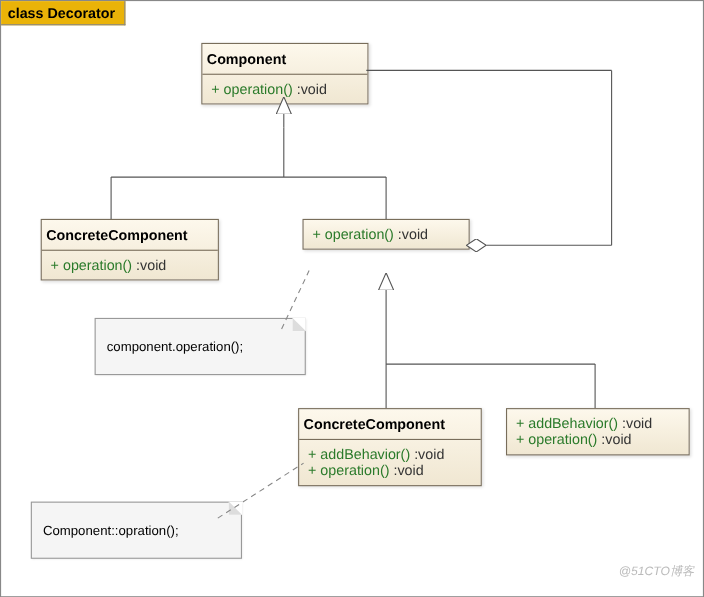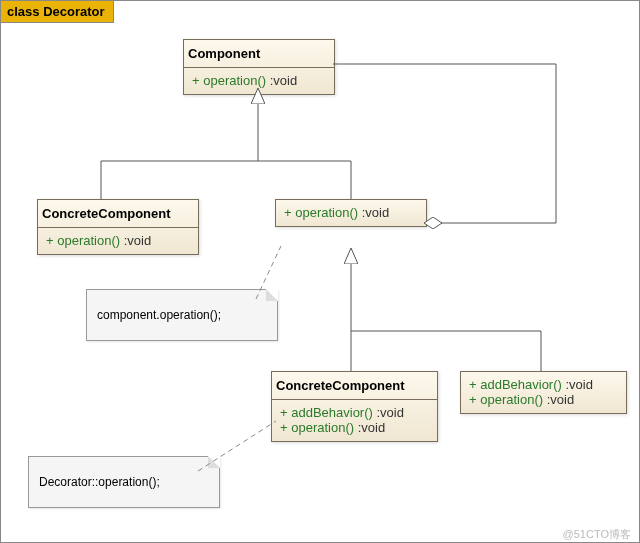--- a/index.html
+++ b/index.html
@@ -5,21 +5,21 @@
 body{margin:0;font-family:Arial,sans-serif;background:#fff}
 .canvas{position:relative;width:640px;height:543px;border:1px solid #888;box-sizing:border-box}
 .frame-label{position:absolute;left:0;top:0;border:1px solid #888;border-left:0;border-top:0;padding:3px 8px 3px 6px;font-weight:bold;font-size:13px;background:#eab308}
 .class-box{position:absolute;border:1px solid #786d5a;background:linear-gradient(#fdf8ec,#f0e7d2);box-shadow:1px 1px 3px rgba(0,0,0,.15)}
 .class-title{font-weight:bold;padding:6px 4px;border-bottom:1px solid #786d5a;font-size:13px}
 .class-body{padding:5px 8px 6px;font-size:13px}
 .class-body .m{color:#2a7a2a;display:inline}
 .class-body .r{color:#333;display:inline}
 .note{position:absolute;background:#f5f5f5;border:1px solid #999;padding:18px 10px;font-size:12px;box-shadow:1px 1px 2px rgba(0,0,0,.1)}
 .note::after{content:"";position:absolute;right:-1px;top:-1px;width:0;height:0;border-left:12px solid #ddd;border-top:12px solid #fff}
-.attribution{position:absolute;right:8px;bottom:0;color:#bbb;font-size:11px;}
+.attribution{position:absolute;right:8px;bottom:15px;color:#bbb;font-size:11px;font-style:italic}
 svg{position:absolute;left:0;top:0;pointer-events:none}
 </style>
 </head>
 <body>
 
 <div class="canvas">
   <div class="frame-label">class Decorator</div>
 
   <div class="class-box" style="left:182px;top:38px;width:150px">
     <div class="class-title">Component</div>
@@ -54,21 +54,21 @@
       <div><span class="m">+  addBehavior()</span><span class="r"> :void</span></div>
       <div><span class="m">+  operation()</span><span class="r"> :void</span></div>
     </div>
   </div>
 
   <div class="note" style="left:85px;top:288px;width:170px">
     <span>component.operation();</span>
   </div>
 
   <div class="note" style="left:27px;top:455px;width:170px">
-    <div>Decorator::operation();</div>
+    <div>Component::opration();</div>
   </div>
 
   <div class="attribution">@51CTO博客</div>
 
   <svg width="640" height="543">
     <defs>
       <marker id="tri" markerWidth="16" markerHeight="14" refX="15" refY="7" orient="auto">
         <path d="M0,0 L16,7 L0,14 Z" fill="#fff" stroke="#555"></path>
       </marker>
       <marker id="diamond" markerWidth="18" markerHeight="12" refX="17" refY="6" orient="auto">

